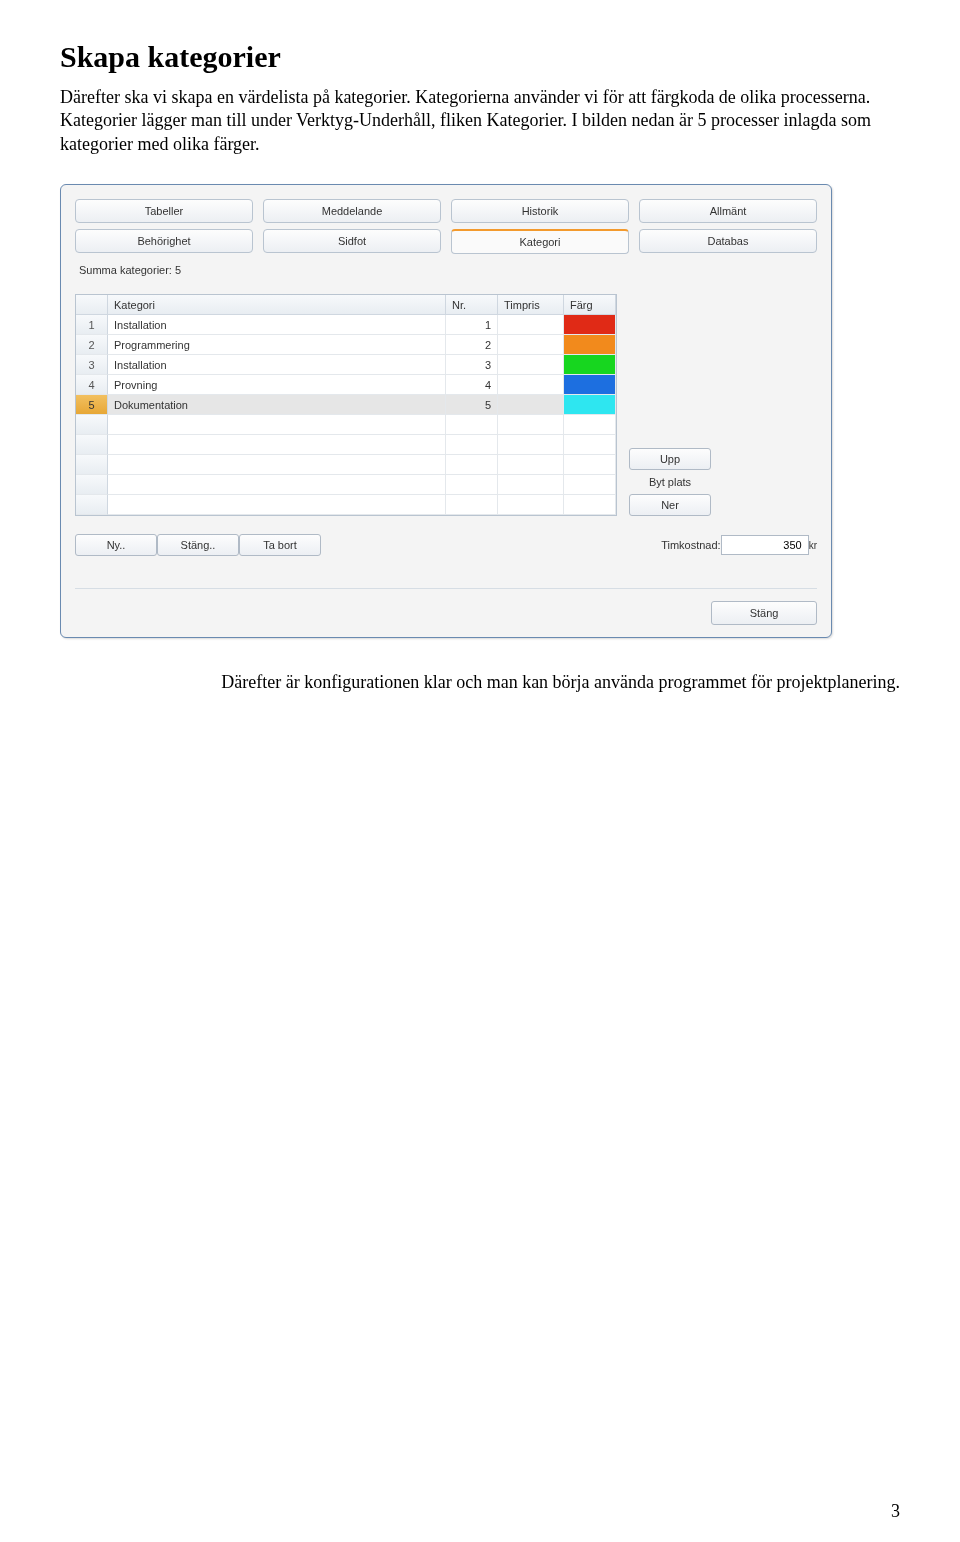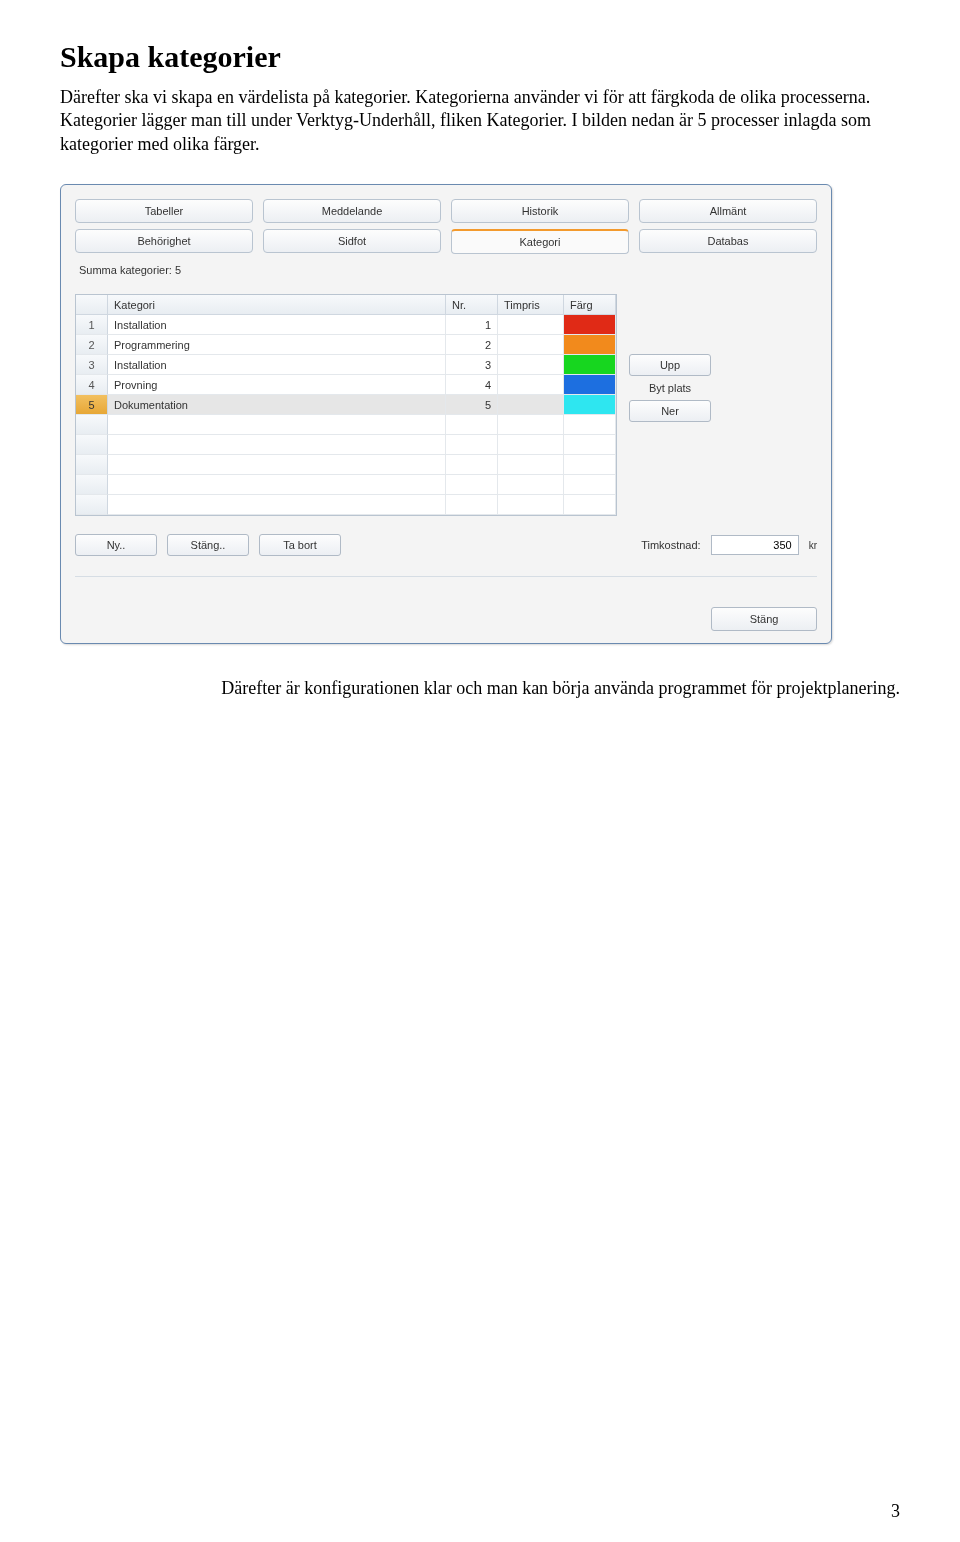--- a/index.html
+++ b/index.html
@@ -150,20 +150,21 @@
     height: 100%;
   }
   .nr {
     justify-content: flex-end;
   }
   .side-btns {
     display: flex;
     flex-direction: column;
     gap: 4px;
     margin-top: 60px;
+    justify-content: flex-end;
   }
   .btn {
     border: 1px solid #b0bac6;
     border-radius: 3px;
     background: linear-gradient(#fdfdfd, #eceff3);
     height: 20px;
     min-width: 60px;
     padding: 0 10px;
     font-size: 11px;
     display: inline-flex;
@@ -172,21 +173,20 @@
     color: #333;
   }
   .btn.text {
     border: none;
     background: none;
     height: 16px;
   }
   .bottom-bar {
     display: flex;
     align-items: center;
-    gap: 10px;
     margin-top: 18px;
   }
   .bottom-bar .spacer {
     flex: 1;
   }
   .tk-label {
     font-size: 11px;
     color: #333;
   }
   .tk-input {
@@ -197,22 +197,22 @@
     font-size: 11px;
     text-align: right;
     padding: 0 6px;
     font-family: inherit;
   }
   .kr {
     font-size: 10px;
   }
   .footer {
     border-top: 1px solid #d6dde4;
-    margin-top: 20px;
-    padding-top: 30px;
+    margin-top: 32px;
+    padding-top: 12px;
     display: flex;
     justify-content: flex-end;
   }
   .footer .btn {
     min-width: 84px;
     height: 22px;
   }
   p.outro {
     margin: 0;
     text-align: right;

